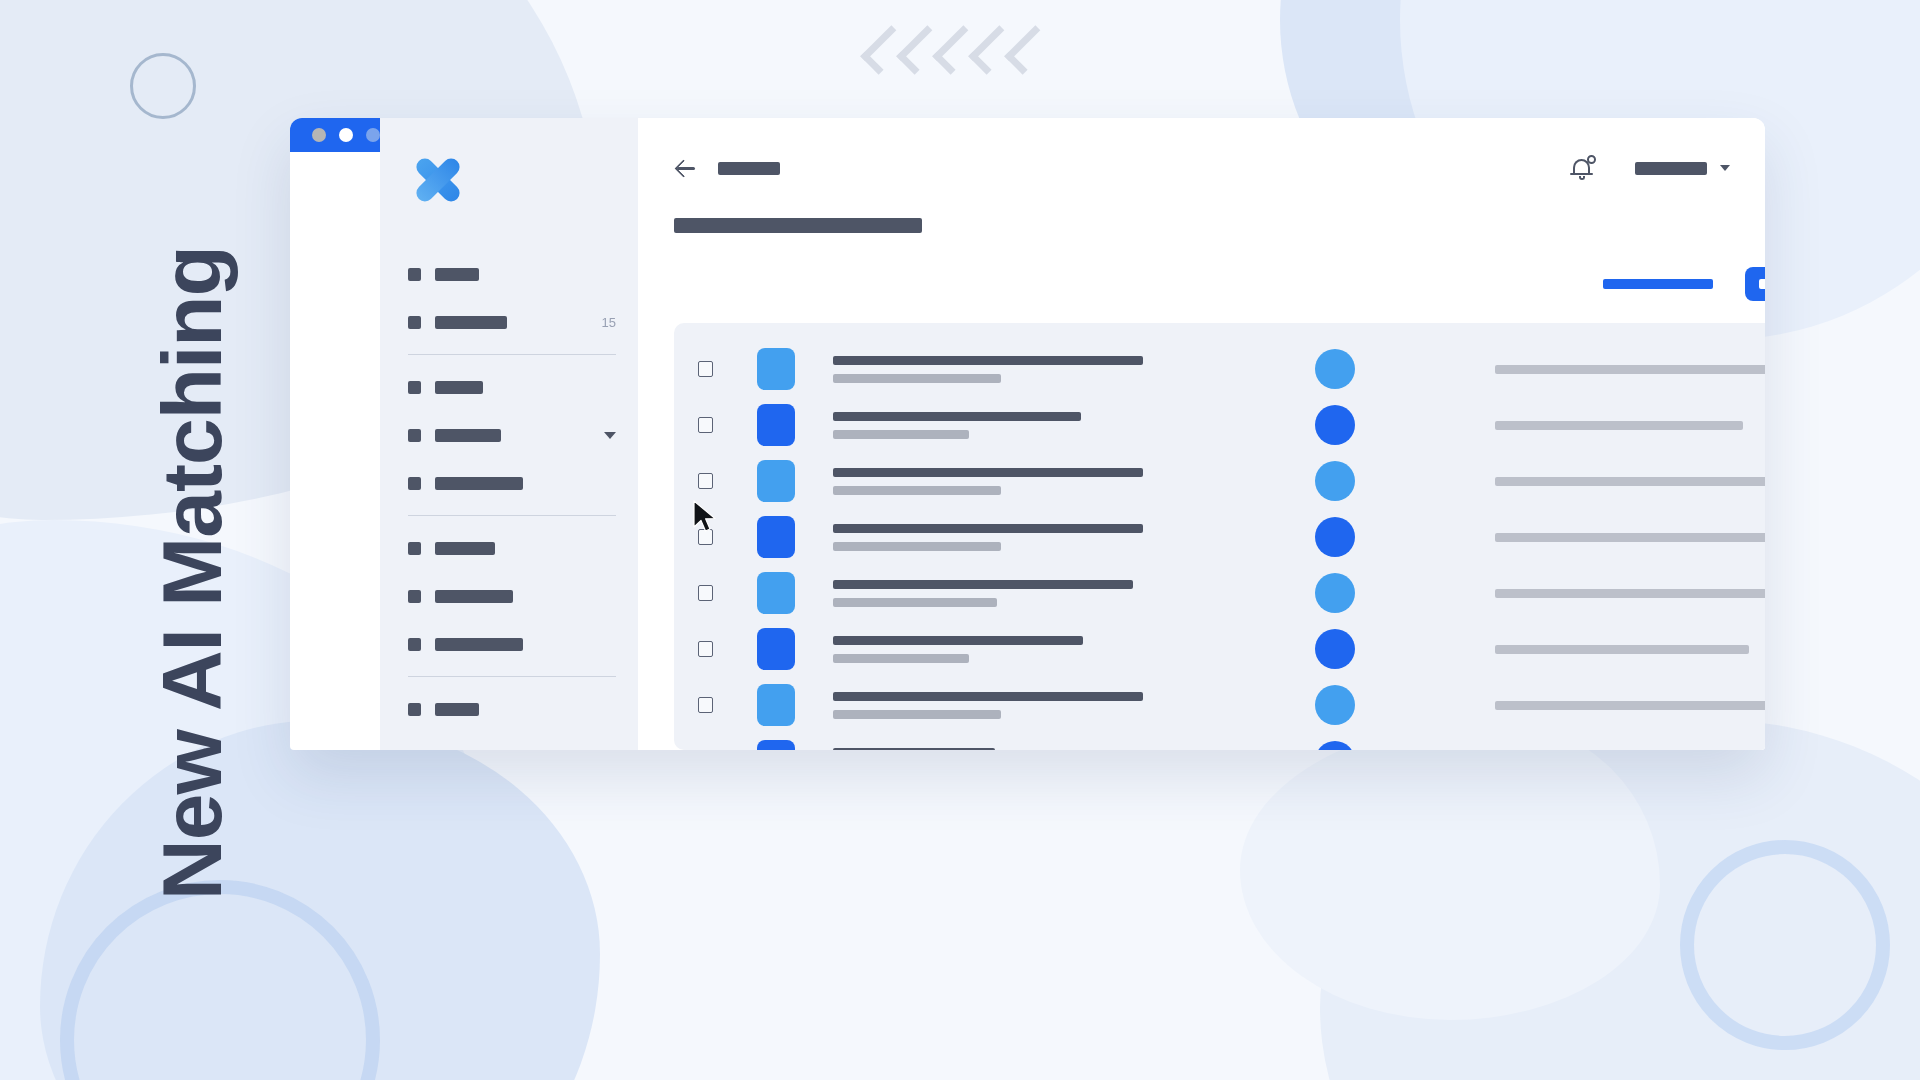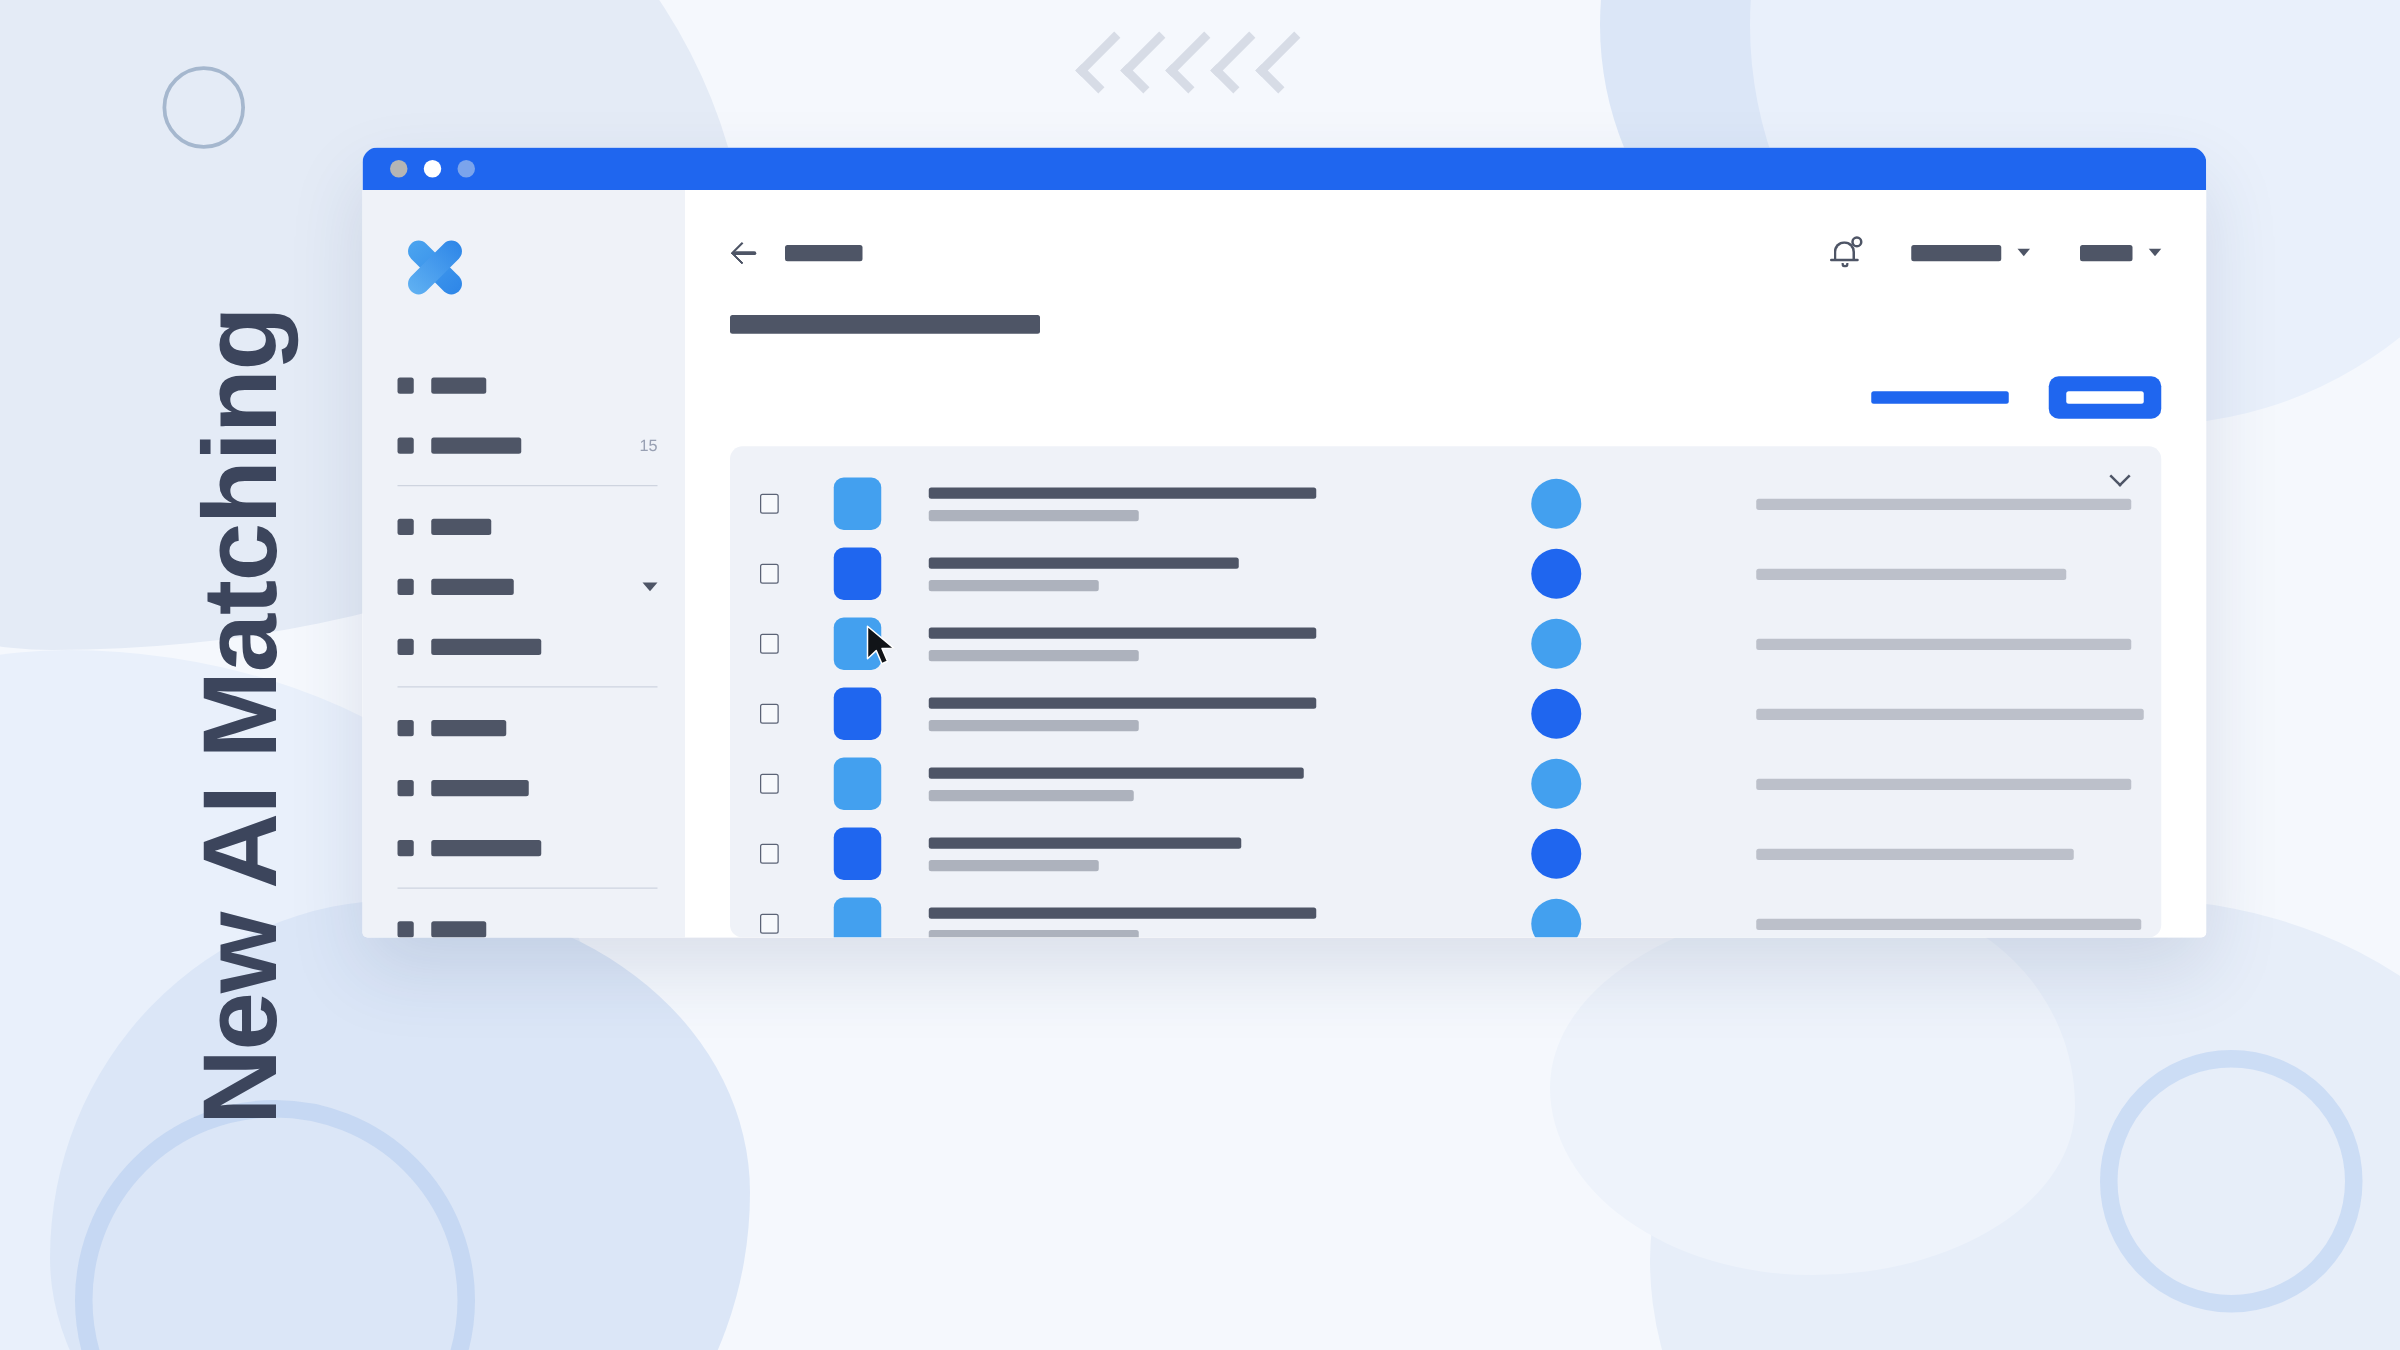--- a/index.html
+++ b/index.html
@@ -130,21 +130,21 @@
     position: absolute;
     left: 290px;
     top: 118px;
     width: 1475px;
     height: 632px;
     border-radius: 12px 12px 4px 4px;
     background: #ffffff;
     box-shadow: 0 26px 60px rgba(40, 62, 110, .13);
     overflow: hidden;
     display: flex;
-    flex-direction: column;
+    flex-direction: row;
   }
   .titlebar {
     height: 34px;
     background: #1f66ef;
     display: flex;
     align-items: center;
     padding-left: 22px;
     gap: 13px;
     flex: 0 0 auto;
   }

